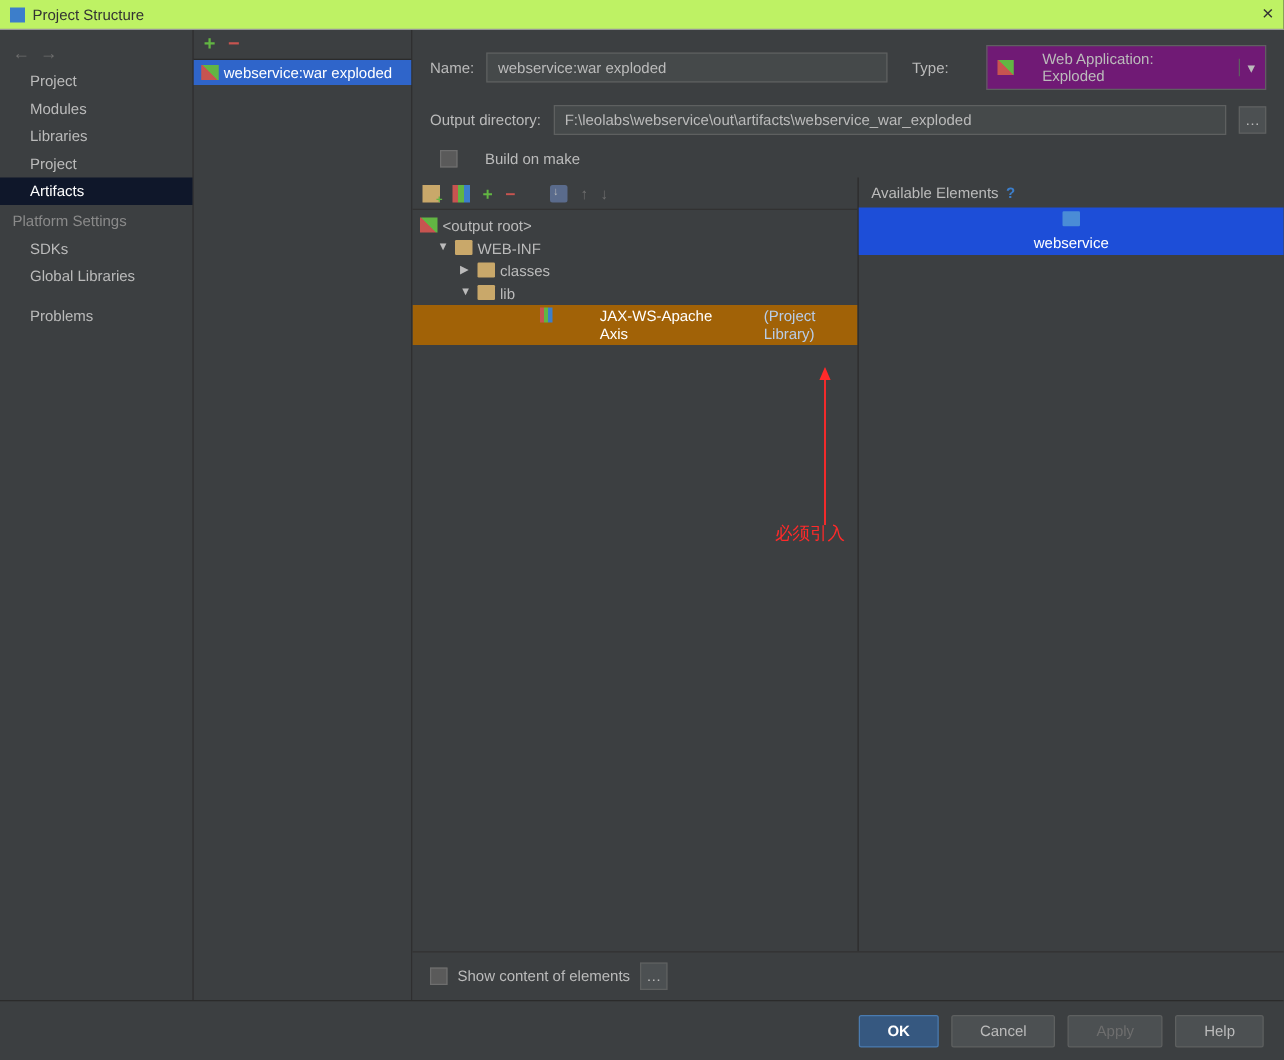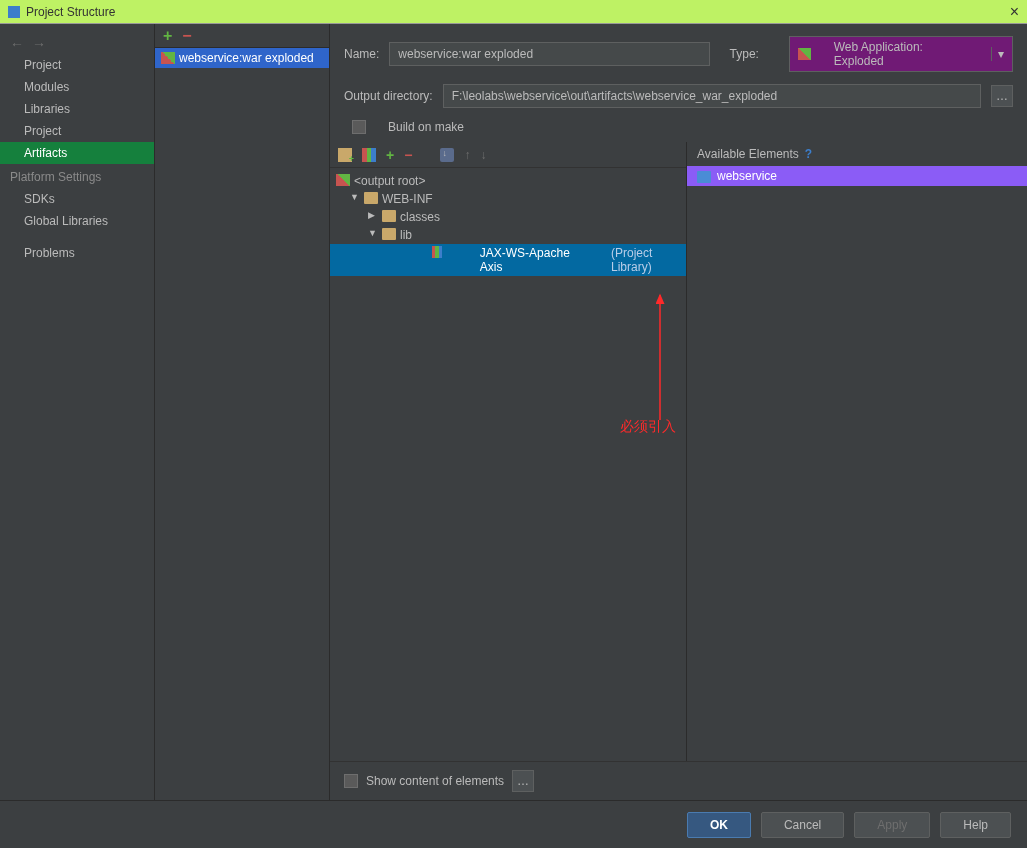--- a/index.html
+++ b/index.html
@@ -6,21 +6,21 @@
 body { background:#3c3f41; color:#bbb; width:1027px; height:848px; overflow:hidden; position:relative; }
 .titlebar { height:24px; background:#bef264; color:#333; display:flex; align-items:center; padding:0 8px; border-bottom:1px solid #999; }
 .titlebar .icon-app { width:12px; height:12px; background:#3c7ecb; margin-right:6px; }
 .titlebar .close { margin-left:auto; font-size:16px; cursor:pointer; font-family:Arial; }
 .main { display:flex; height:calc(100% - 24px - 48px); }
 .sidebar { width:155px; background:#3c3f41; border-right:1px solid #2b2b2b; padding-top:6px; }
 .nav-arrows { padding:4px 10px; display:flex; gap:8px; }
 .nav-arrows span { color:#6e6e6e; font-size:14px; }
 .section-hdr { color:#8a8a8a; padding:6px 10px 4px; font-size:12px; }
 .nav-item { padding:4px 10px 4px 24px; color:#bbb; cursor:pointer; }
-.nav-item.sel { background:#15803d; color:#fff; }
+.nav-item.sel { background:#0f172a; color:#fff; }
 .mid-panel { width:175px; background:#3c3f41; border-right:1px solid #2b2b2b; }
 .mid-toolbar { height:24px; display:flex; align-items:center; padding:0 8px; gap:10px; border-bottom:1px solid #2b2b2b; }
 .plus-icon { color:#62b543; font-size:16px; font-weight:bold; }
 .minus-icon { color:#c75450; font-size:16px; font-weight:bold; }
 .mid-item { display:flex; align-items:center; gap:4px; padding:3px 6px; background:#2f65ca; color:#fff; }
 .gift-icon { width:14px; height:12px; background:linear-gradient(45deg,#c75450 50%,#62b543 50%); display:inline-block; }
 .right-panel { flex:1; display:flex; flex-direction:column; background:#3c3f41; }
 .form-area { padding:12px 14px 8px; }
 .form-row { display:flex; align-items:center; margin-bottom:12px; gap:10px;justify-content:center; }
 .form-row label { color:#bbb; }
@@ -40,32 +40,32 @@
 .out-toolbar { height:26px; display:flex; align-items:center; gap:10px; padding:0 8px; border-bottom:1px solid #323232; }
 .tool-ico { width:14px; height:14px; display:inline-block; }
 .ico-folder-new { background:#c9a86a; position:relative; }
 .ico-folder-new::after { content:"+"; position:absolute; right:-2px; bottom:-2px; color:#62b543; font-size:9px; font-weight:bold; }
 .ico-columns { background:linear-gradient(to right,#c75450 33%,#62b543 33% 66%,#3c7ecb 66%); }
 .ico-sort { background:#5a6b8c; border-radius:2px; position:relative; }
 .ico-sort::after{content:"↓";color:#bbb;font-size:9px;position:absolute;left:2px;top:0;}
 .ico-up,.ico-down{color:#6e6e6e;font-size:12px;}
 .tree { flex:1; padding:4px 0; overflow:auto; }
 .tree-row { display:flex; align-items:flex-start; gap:4px; padding:2px 6px; color:#bbb; }
-.tree-row.sel { background:#0369a1; color:#fff;gap:38px; }
+.tree-row.sel { background:#a16207; color:#fff;gap:38px; }
 .indent1{padding-left:20px;} .indent2{padding-left:38px;} .indent3{padding-left:56px;}
 .expander { width:10px; color:#bbb; font-size:9px; }
 .folder-ico { width:14px; height:12px; background:#c9a86a; border-radius:1px; display:inline-block; }
 .globe-ico { width:12px; height:12px; border-radius:50%; background:radial-gradient(circle,#4a8cd6 60%,#2a5a9a); display:inline-block; }
 .lib-ico { width:12px; height:12px; background:linear-gradient(to right,#c75450 33%,#62b543 33% 66%,#3c7ecb 66%); display:inline-block; }
 .muted { color:#787878; }
 .tree-row.sel .muted { color:#b8cde8; }
 .avail-panel { width:340px; display:flex; flex-direction:column; }
 .avail-hdr { padding:5px 10px; color:#bbb; display:flex; align-items:flex-start; gap:6px; }
 .help-q { color:#3c7ecb; font-weight:bold; }
-.avail-item { display:flex; align-items:flex-end; gap:6px; padding:3px 10px; background:#8b5cf6; color:#fff; }
+.avail-item { display:flex; align-items:center; gap:6px; padding:3px 10px; background:#1d4ed8; color:#fff;flex-direction:column; }
 .folder-blue { width:14px; height:12px; background:#4a8cd6; border-radius:1px; }
 .bottom-bar { position:absolute; bottom:48px; left:330px; right:0; padding:8px 14px; display:flex; align-items:center; gap:8px; border-top:1px solid #323232; background:#3c3f41;text-align:center; }
 .button-bar { position:absolute; bottom:0; left:0; right:0; height:48px; background:#3c3f41; border-top:1px solid #2b2b2b; display:flex; align-items:center; justify-content:flex-end; gap:10px; padding:0 16px; }
 .btn { padding:5px 22px; background:#4c5052; border:1px solid #5e6060; color:#bbb; cursor:pointer; border-radius:2px; }
 .btn.primary { background:#365880; border-color:#4a7bb0; color:#fff; font-weight:bold; }
 .btn.disabled { color:#6e6e6e; }
 .annotation { position:absolute; left:620px; top:418px; color:#ff2a2a; font-size:14px; pointer-events:none; }
 .arrow-svg { position:absolute; left:610px; top:290px; pointer-events:none; }
 .scrollbar-h { position:absolute; bottom:6px; left:170px; width:130px; height:8px; background:#5a5a5a; border-radius:4px; }
 .sidebar-wrapper{position:relative;height:100%;}

